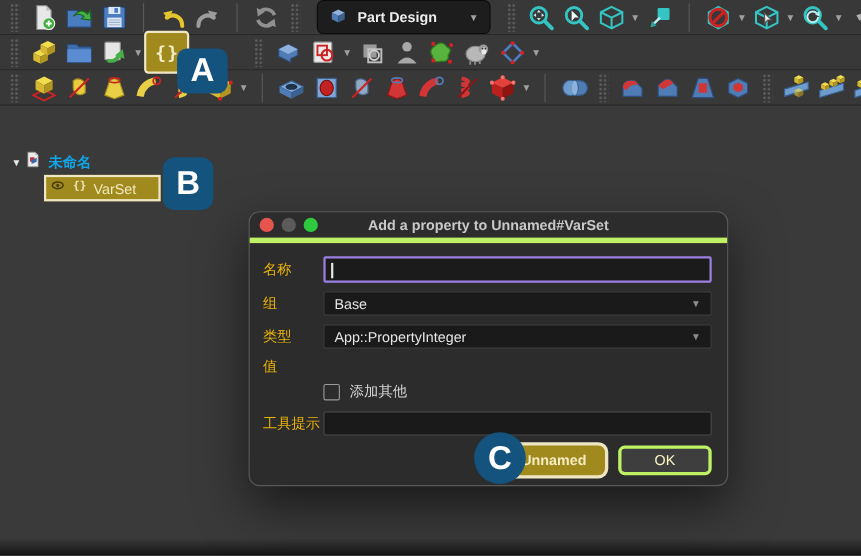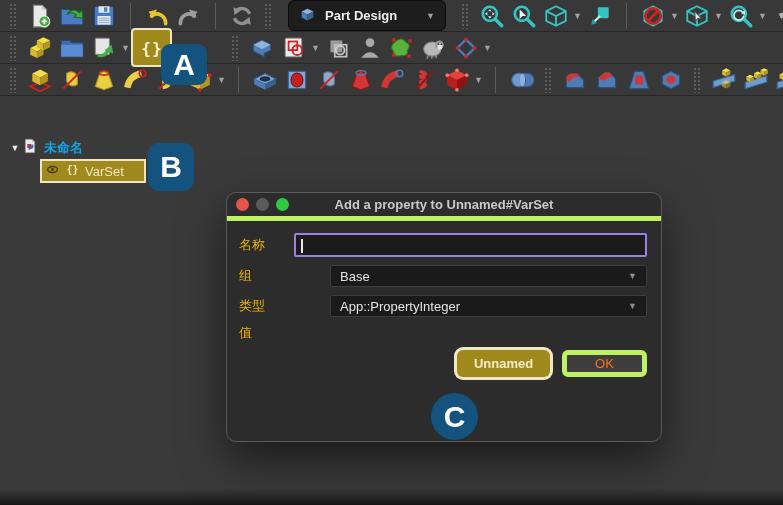--- a/index.html
+++ b/index.html
@@ -53,29 +53,29 @@
   .light.red{background:var(--t-red);} .light.gray{background:var(--t-gray);}
   .light.green{background:var(--t-green);}
   .dlg-title{flex:1;text-align:center;color:#c9c9c9;font-weight:bold;font-size:13px;}
   .dlg-body{padding:12px 14px 0 12px;}
   .frow{display:flex;align-items:center;margin-bottom:8px;}
   .flabel{width:55px;color:#eab308;font-size:13px;flex:0 0 auto;}
   .name-input{flex:1;height:24px;background:#1b1b1b;border:2px solid var(--focus-purple);
     border-radius:2px;position:relative;}
   .caret-line{position:absolute;left:5px;top:4px;width:2px;height:14px;background:#e8e8e8;}
   .combo{flex:1;height:22px;background:#1a1a1a;border:1px solid #3d3d3d;border-radius:2px;
-    color:#e4e4e4;font-size:13px;display:flex;align-items:center;padding:0 9px;margin-left:36px;}
+    color:#e4e4e4;font-size:13px;display:flex;align-items:center;padding:0 9px;}
   .combo .dd{margin-left:auto;color:#8d8d8d;font-size:9px;}
   .vrow{margin-bottom:7px;height:16px;}
   .cbrow{margin-left:55px;margin-bottom:10px;height:16px;}
   .cb{width:15px;height:15px;border:1.5px solid #9a9a9a;border-radius:2px;background:transparent;flex:0 0 auto;}
   .cb-label{color:#d6d6d6;font-size:13px;margin-left:9px;}
   .tooltip-input{flex:1;height:22px;background:#1a1a1a;border:1px solid #4a4a4a;border-radius:2px;}
   .btn-row{display:flex;justify-content:flex-end;align-items:center;gap:12px;margin-top:9px;}
-  .btn{height:27px;border-radius:6px;background:#3e3e3e;border:5px solid #bef264;color:#f97316;
+  .btn{height:27px;border-radius:6px;background:#3e3e3e;border:3px solid #bef264;color:#fef9c3;
     font-size:13px;display:flex;align-items:center;justify-content:center;}
   .btn.ok{width:85px;}
   .btn.cancel-gold{width:93px;background:var(--gold-fill);border:none;
     box-shadow:0 0 0 3px var(--gold-border);color:#f4ecc2;font-weight:bold;}
   .bottom-fade{position:absolute;left:0;bottom:0;width:783px;height:16px;
     background:linear-gradient(#3a3a3a,#151515);}
 </style>
 </head>
 <body>
 
@@ -625,20 +625,28 @@
     <div class="frow">
       <span class="flabel">类型</span>
       <div class="combo">
         <span>App::PropertyInteger</span>
         <span class="dd">▼</span>
       </div>
     </div>
     <div class="frow vrow">
       <span class="flabel">值</span>
     </div>
+    <div class="frow cbrow">
+      <span class="cb"></span>
+      <span class="cb-label">添加其他</span>
+    </div>
+    <div class="frow">
+      <span class="flabel">工具提示</span>
+      <div class="tooltip-input"></div>
+    </div>
     <div class="btn-row">
       <div class="btn cancel-gold">Unnamed</div>
       <div class="btn ok">OK</div>
     </div>
   </div>
 </div>
 
 <div class="bottom-fade"></div>
 
 <div class="badge badge-A">A</div>

